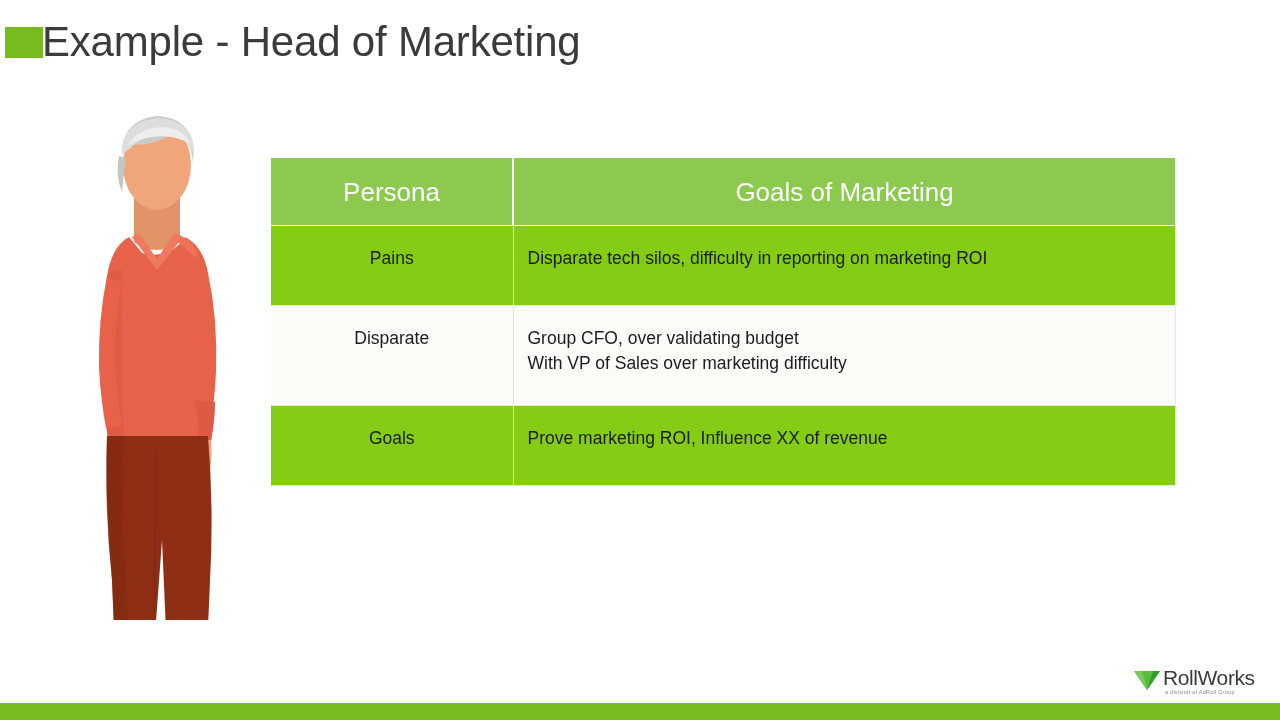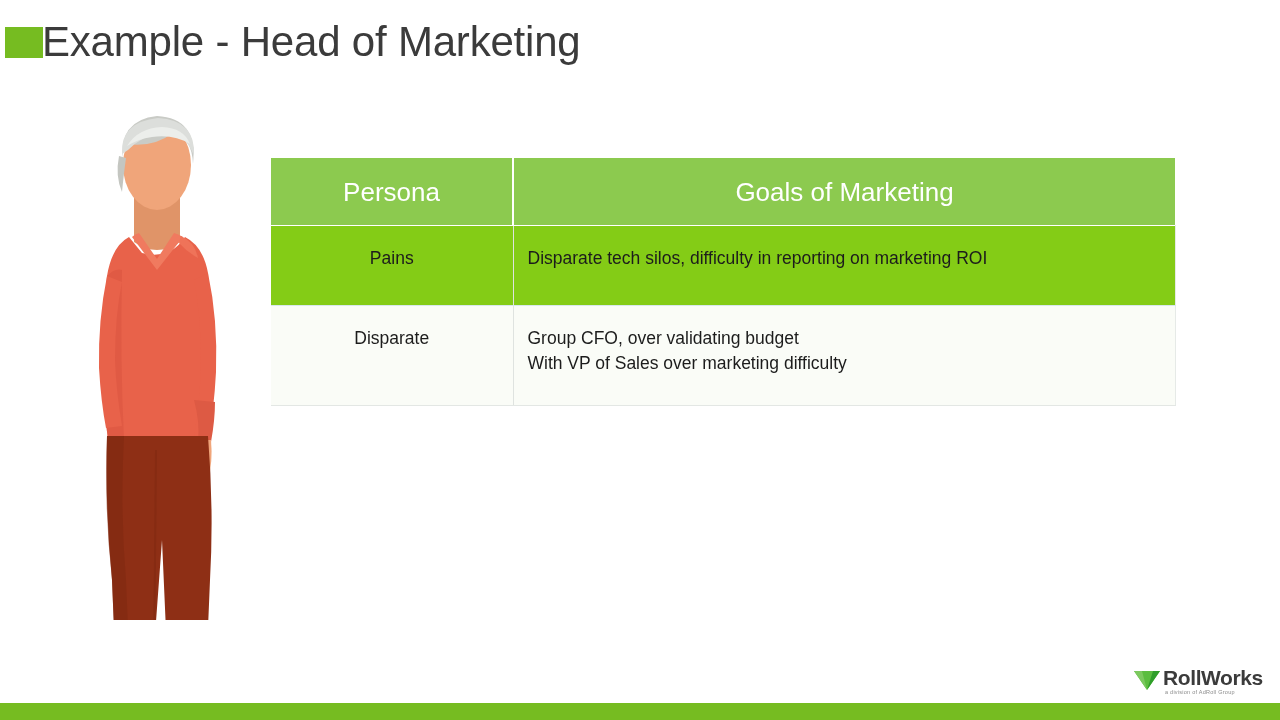--- a/index.html
+++ b/index.html
@@ -129,21 +129,21 @@
     top: 3px;
     width: 28px;
     height: 22px;
   }
   #logo-wordmark {
     position: absolute;
     left: 30px;
     top: 0px;
     font-size: 21px;
     line-height: 24px;
-    font-weight: 700;
+    font-weight: 400;
     color: #3b3b3b;
     letter-spacing: -0.4px;
     white-space: nowrap;
   }
   #logo-tagline {
     position: absolute;
     left: 32px;
     top: 23px;
     font-size: 5.5px;
     line-height: 7px;
@@ -230,20 +230,26 @@
       <td class="cell-label">Pains</td>
       <td class="cell-value">
         <span class="value-line">Disparate tech silos, difficulty in reporting on marketing ROI</span>
       </td>
     </tr>
     <tr class="row-odd h-100">
       <td class="cell-label">Disparate</td>
       <td class="cell-value">
         <span class="value-line">Group CFO, over validating budget</span>
         <span class="value-line">With VP of Sales over marketing difficulty</span>
+      </td>
+    </tr>
+    <tr class="row-even h-80">
+      <td class="cell-label">Goals</td>
+      <td class="cell-value">
+        <span class="value-line">Prove marketing ROI, Influence XX of revenue</span>
       </td>
     </tr>
   </tbody>
 </table>
 
 <div id="rollworks-logo">
   <div id="logo-mark">
     <svg width="28" height="22" viewBox="0 0 28 22" xmlns="http://www.w3.org/2000/svg">
       <path d="M1,2 L27,2 L14,21 Z" fill="#5bbd3f"></path>
       <path d="M1,2 L14,21 L9,2 Z" fill="#7cc95f"></path>

